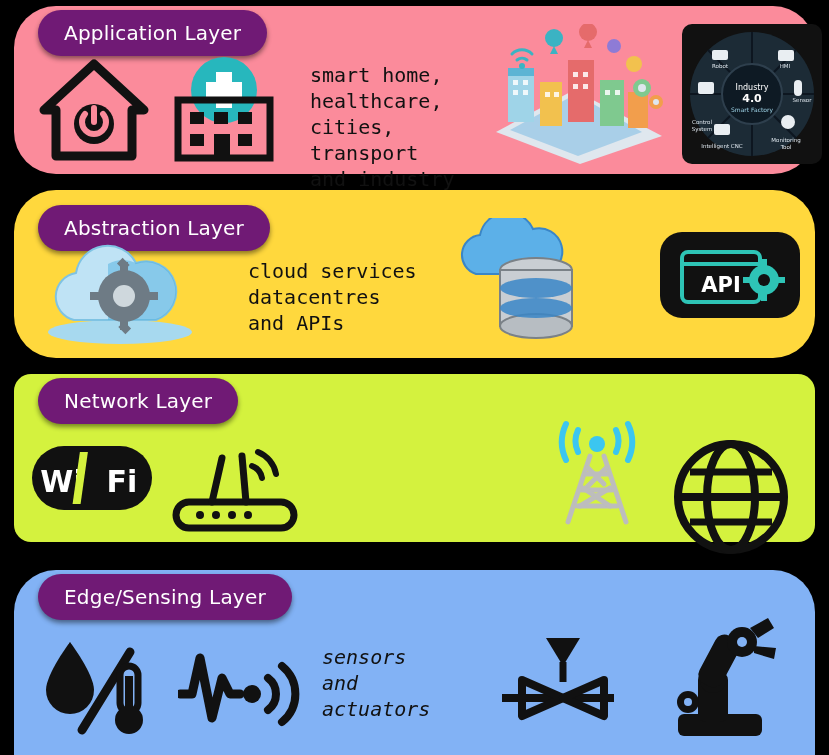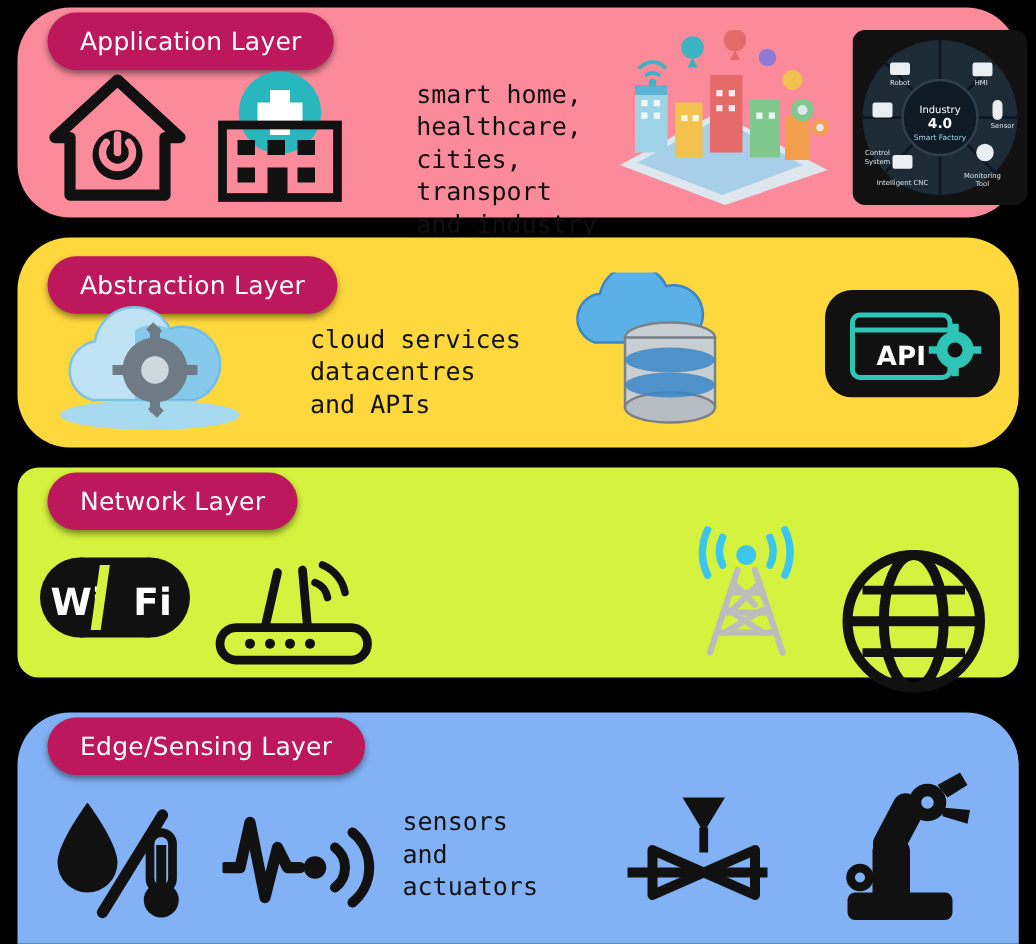--- a/index.html
+++ b/index.html
@@ -22,21 +22,21 @@
   .layer-app{top:6px;height:168px;background:#fb8b9b;}
   .layer-abs{top:190px;height:168px;background:#ffd83d;}
   .layer-net{top:374px;height:168px;background:#d4f23e;border-radius:17px;}
   .layer-edge{top:570px;height:227px;background:#82b2f5;}
 
   .pill{
     position:absolute;
     left:24px;
     top:-16px;
     height:46px;
-    background:#be185d;
+    background:#701a75;
     border-radius:24px;
     display:flex;
     align-items:center;
     padding:0 26px;
     box-shadow:0 3px 5px rgba(0,0,0,0.45);
   }
   .pill span{
     color:#ffffff;
     font-size:20px;
     letter-spacing:0.2px;
@@ -104,21 +104,21 @@
       <rect x="44" y="26" width="36" height="16" fill="#fff"></rect>
       <rect x="16" y="44" width="92" height="58" fill="none" stroke="#111" stroke-width="7"></rect>
       <rect x="28" y="56" width="14" height="12" fill="#111"></rect>
       <rect x="52" y="56" width="14" height="12" fill="#111"></rect>
       <rect x="76" y="56" width="14" height="12" fill="#111"></rect>
       <rect x="28" y="78" width="14" height="12" fill="#111"></rect>
       <rect x="76" y="78" width="14" height="12" fill="#111"></rect>
       <rect x="52" y="78" width="16" height="24" fill="#111"></rect>
     </svg>
 
-    <div class="caption" style="left:296px;top:56px;width:200px;text-align:left;margin-left:23px;">smart home,
+    <div class="caption" style="left:296px;top:56px;width:200px;text-align:left;">smart home,
 healthcare,
 cities, transport
 and industry</div>
 
     <svg class="ic city" viewBox="0 0 190 140">
       <polygon points="12,108 90,66 178,112 96,140" fill="#dfe7ee"></polygon>
       <polygon points="26,106 92,70 158,108 94,132" fill="#a9cfe8"></polygon>
       <rect x="24" y="44" width="26" height="54" fill="#9fd4e8"></rect>
       <rect x="24" y="44" width="26" height="8" fill="#5cb4d4"></rect>
       <rect x="56" y="58" width="22" height="44" fill="#f2c14e"></rect>
@@ -325,21 +325,21 @@
 
   <svg class="ic pulse" width="128" height="80" viewBox="0 0 128 80">
     <polyline points="2,46 14,46 22,10 34,70 44,30 52,46 62,46" fill="none" stroke="#111" stroke-width="9" stroke-linejoin="round" stroke-linecap="round"></polyline>
     <circle cx="74" cy="46" r="9" fill="#111"></circle>
     <g fill="none" stroke="#111" stroke-width="8" stroke-linecap="round">
       <path d="M90 30 a20 20 0 0 1 0 32"></path>
       <path d="M104 18 a36 36 0 0 1 0 56"></path>
     </g>
   </svg>
 
-  <div class="caption" style="left:322px;top:644px;width:200px;">sensors
+  <div class="caption" style="left:322px;top:644px;width:200px;font-style:italic;">sensors
 and
 actuators</div>
 
   <svg class="ic valve" width="120" height="88" viewBox="0 0 120 88">
     <polygon points="48,2 82,2 65,30" fill="#111"></polygon>
     <line x1="65" y1="26" x2="65" y2="46" stroke="#111" stroke-width="7"></line>
     <line x1="4" y1="62" x2="116" y2="62" stroke="#111" stroke-width="8"></line>
     <polygon points="24,44 65,62 24,80" fill="none" stroke="#111" stroke-width="8" stroke-linejoin="round"></polygon>
     <polygon points="106,44 65,62 106,80" fill="none" stroke="#111" stroke-width="8" stroke-linejoin="round"></polygon>
   </svg>

